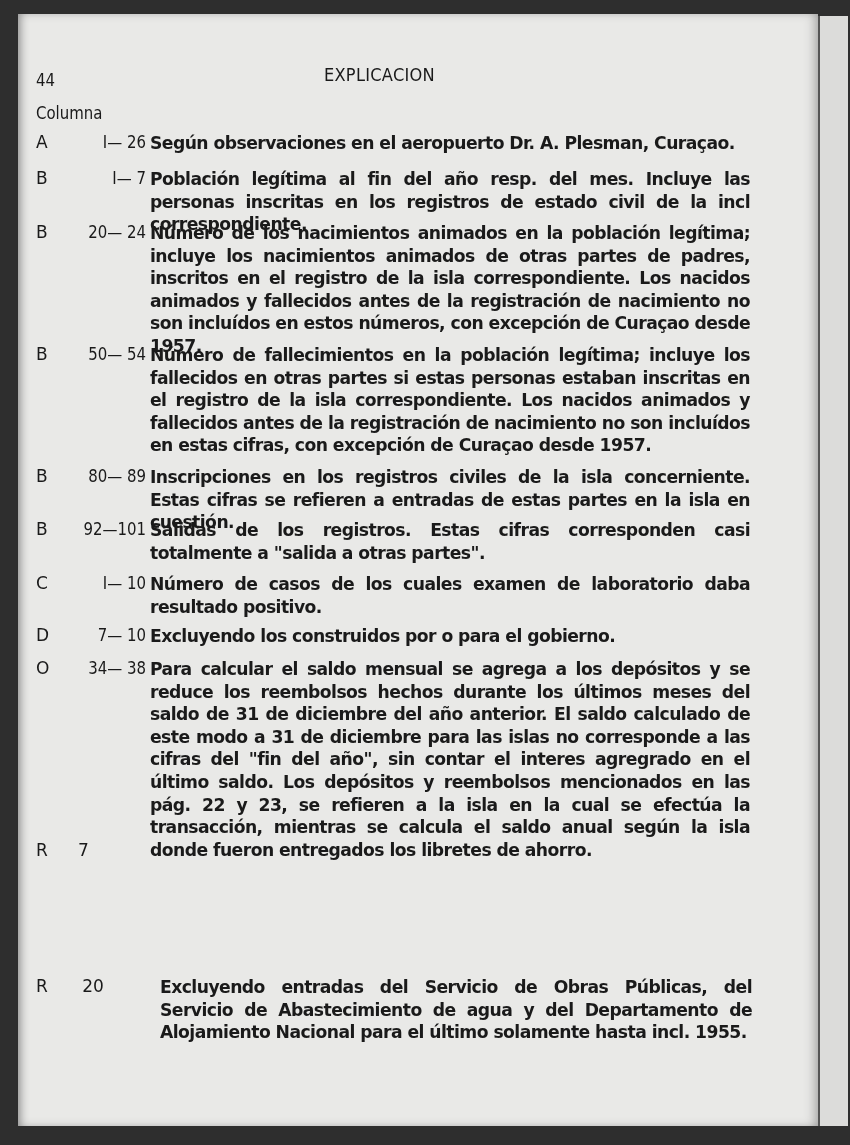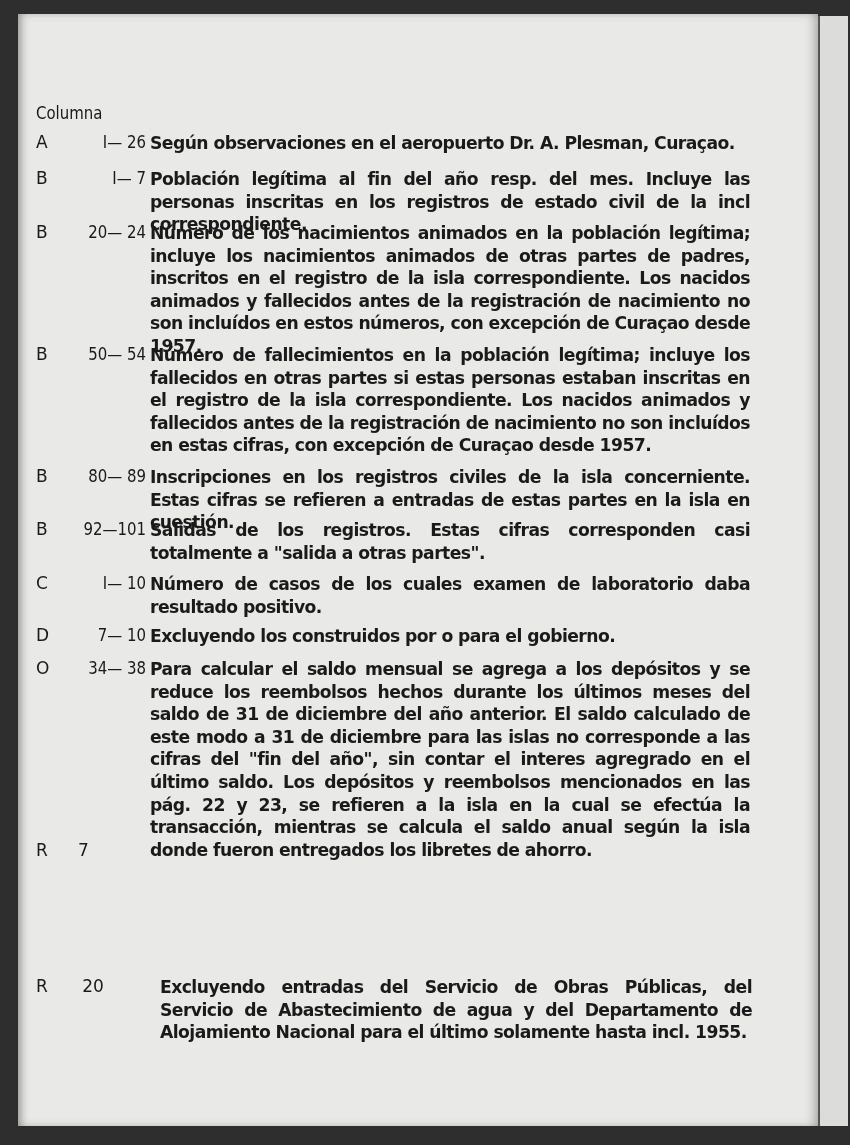--- a/index.html
+++ b/index.html
@@ -58,20 +58,24 @@
     font-weight: bold;
   }
   .entry .text.wide { left: 142px; width: 592px; }
   .entry .text p { margin: 0; }
 </style>
 </head>
 <body>
 
 <div class="page">
 
+  <div class="header">
+    <span class="page-num">44</span>
+    <span class="title">EXPLICACION</span>
+  </div>
 
   <div class="col-heading">Columna</div>
 
   <div class="entry" style="top:118px;">
     <span class="letter">A</span>
     <span class="range">I— 26</span>
     <div class="text">
         <p>Según observaciones en el aeropuerto Dr. A. Plesman, Curaçao.</p>
       </div>
   </div>

